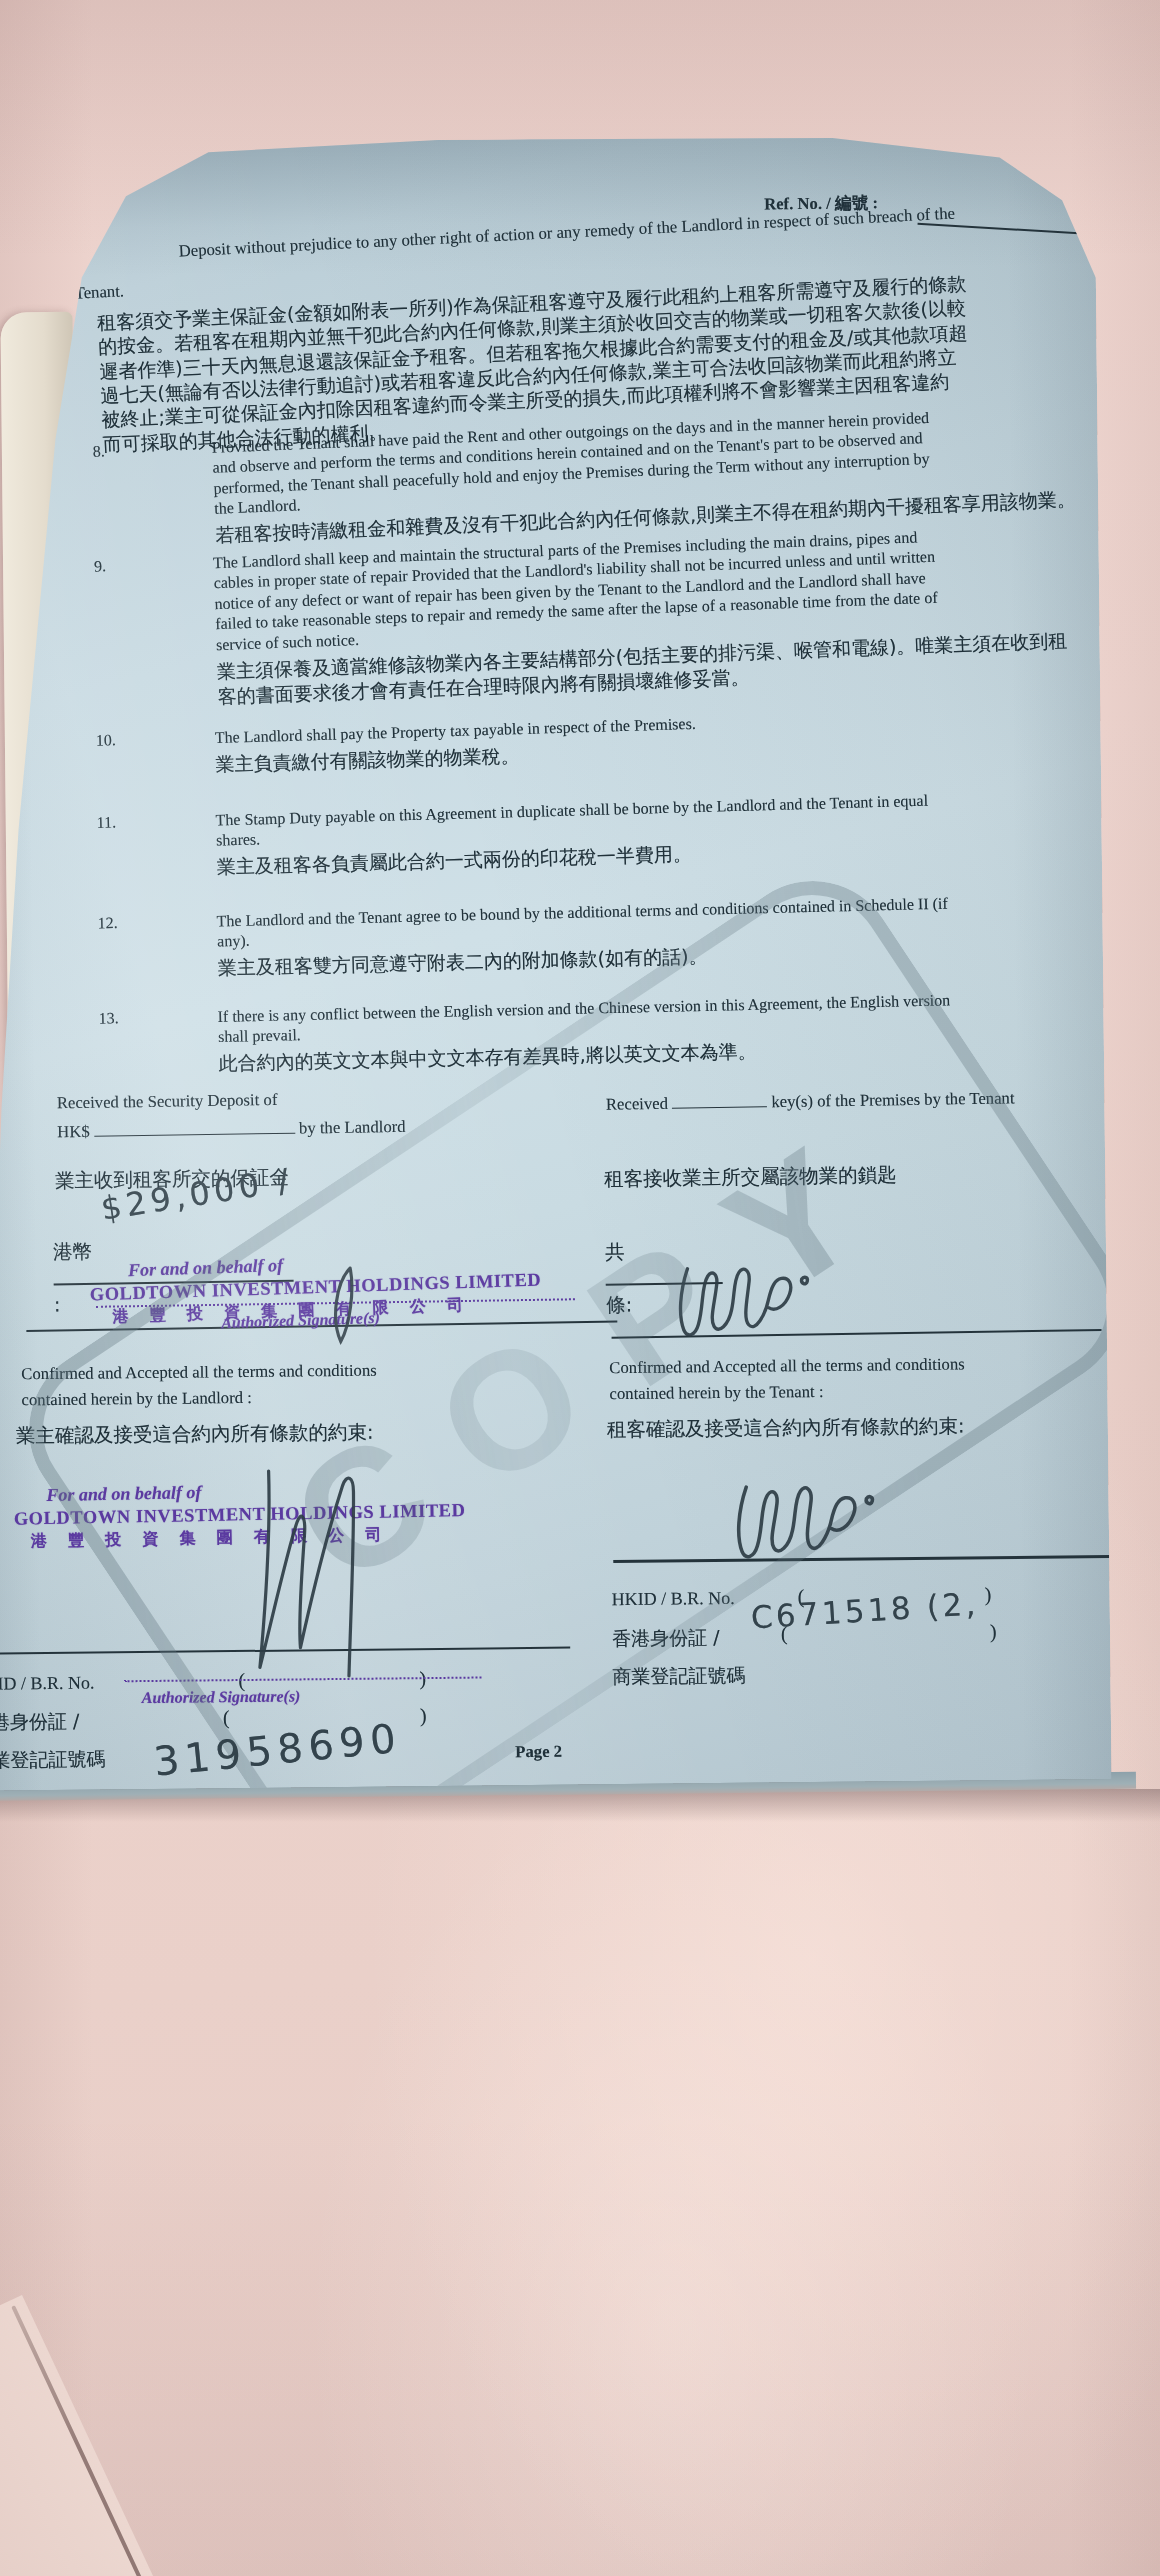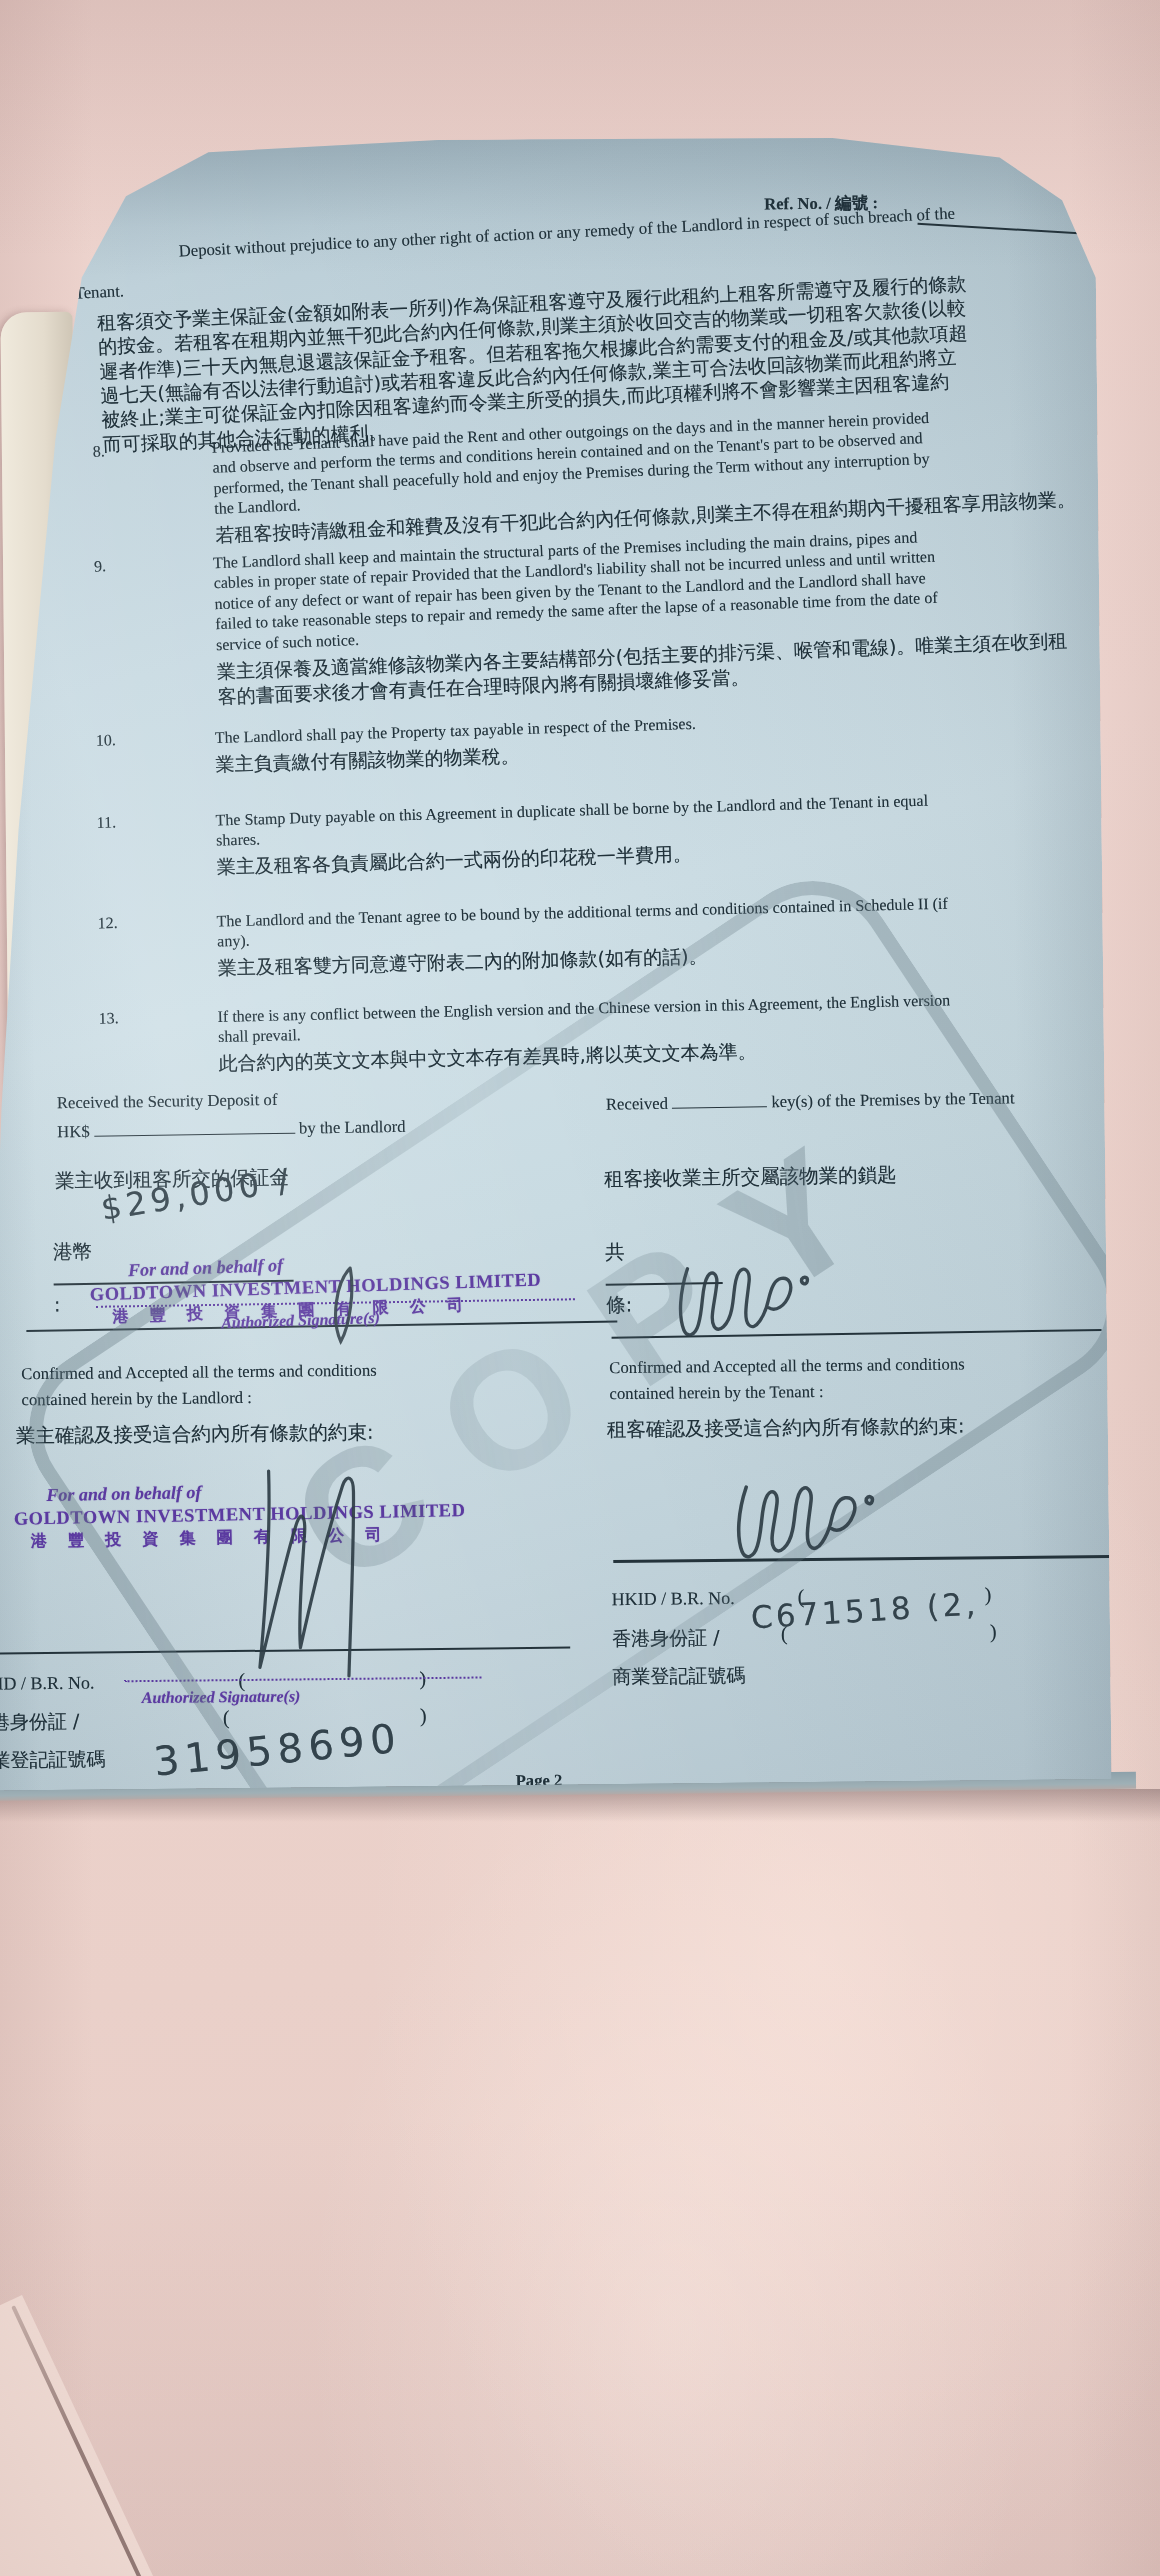--- a/index.html
+++ b/index.html
@@ -239,19 +239,19 @@
     <div class="abs print" style="left:655px;top:234px;font-size:18px;">HKID / B.R. No.</div>
     <div class="abs print" style="left:841px;top:232px;font-size:20px;">(</div>
     <div class="abs print" style="left:1028px;top:232px;font-size:20px;">)</div>
     <div class="abs print zh-p" style="left:655px;top:271px;">香港身份証 /</div>
     <div class="abs print" style="left:824px;top:269px;font-size:20px;">(</div>
     <div class="abs print" style="left:1033px;top:269px;font-size:20px;">)</div>
     <div class="abs print zh-p" style="left:655px;top:309px;">商業登記証號碼</div>
     <div class="abs hand" style="left:794px;top:240px;font-size:31px;letter-spacing:3.3px;transform:rotate(-3deg);">C671518 (2,</div>
   </div>
 
-  <div class="abs print" style="left:557px;top:1603px;font:700 16.7px 'Liberation Serif',serif;margin-top:29px;">Page 2</div>
+  <div class="abs print" style="left:557px;top:1603px;font:700 16.7px 'Liberation Serif',serif;">Page 2</div>
 
   <div class="abs" id="copy-watermark">
     <div class="wm-text">COPY</div>
   </div>
 </div>
 
 
 </body></html>

